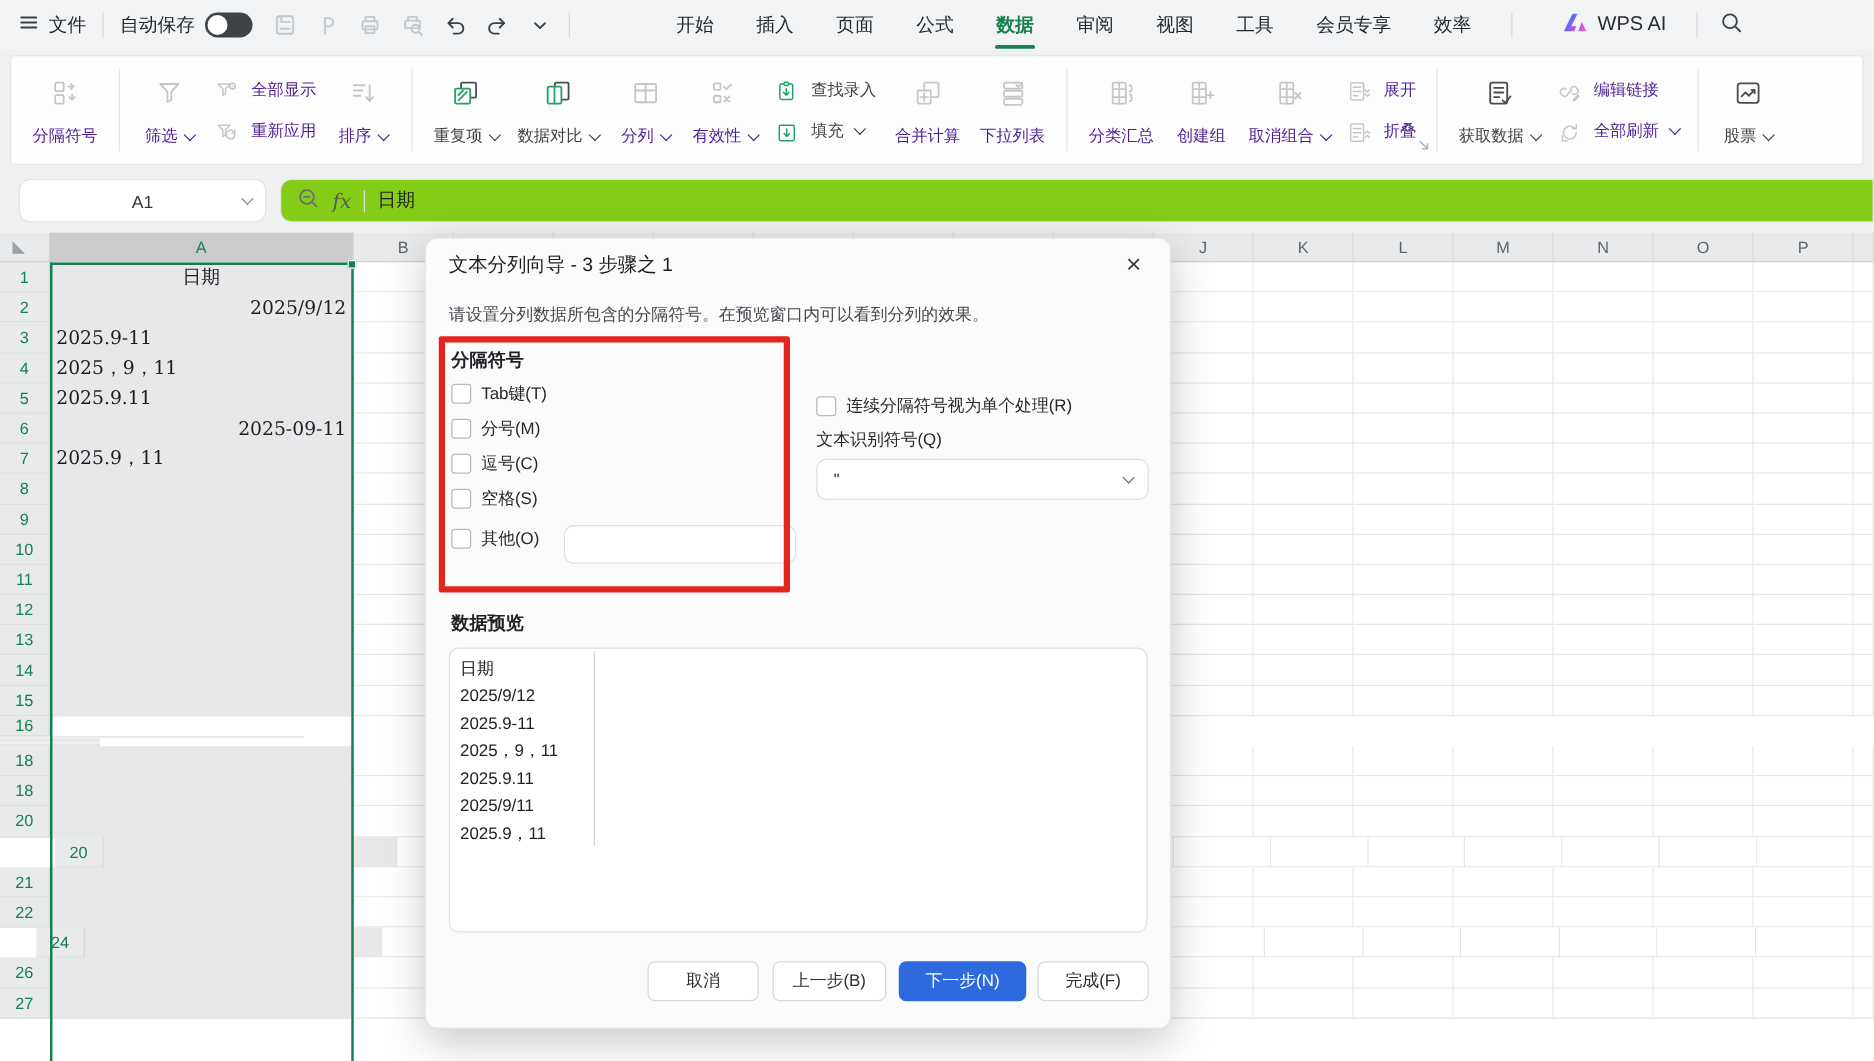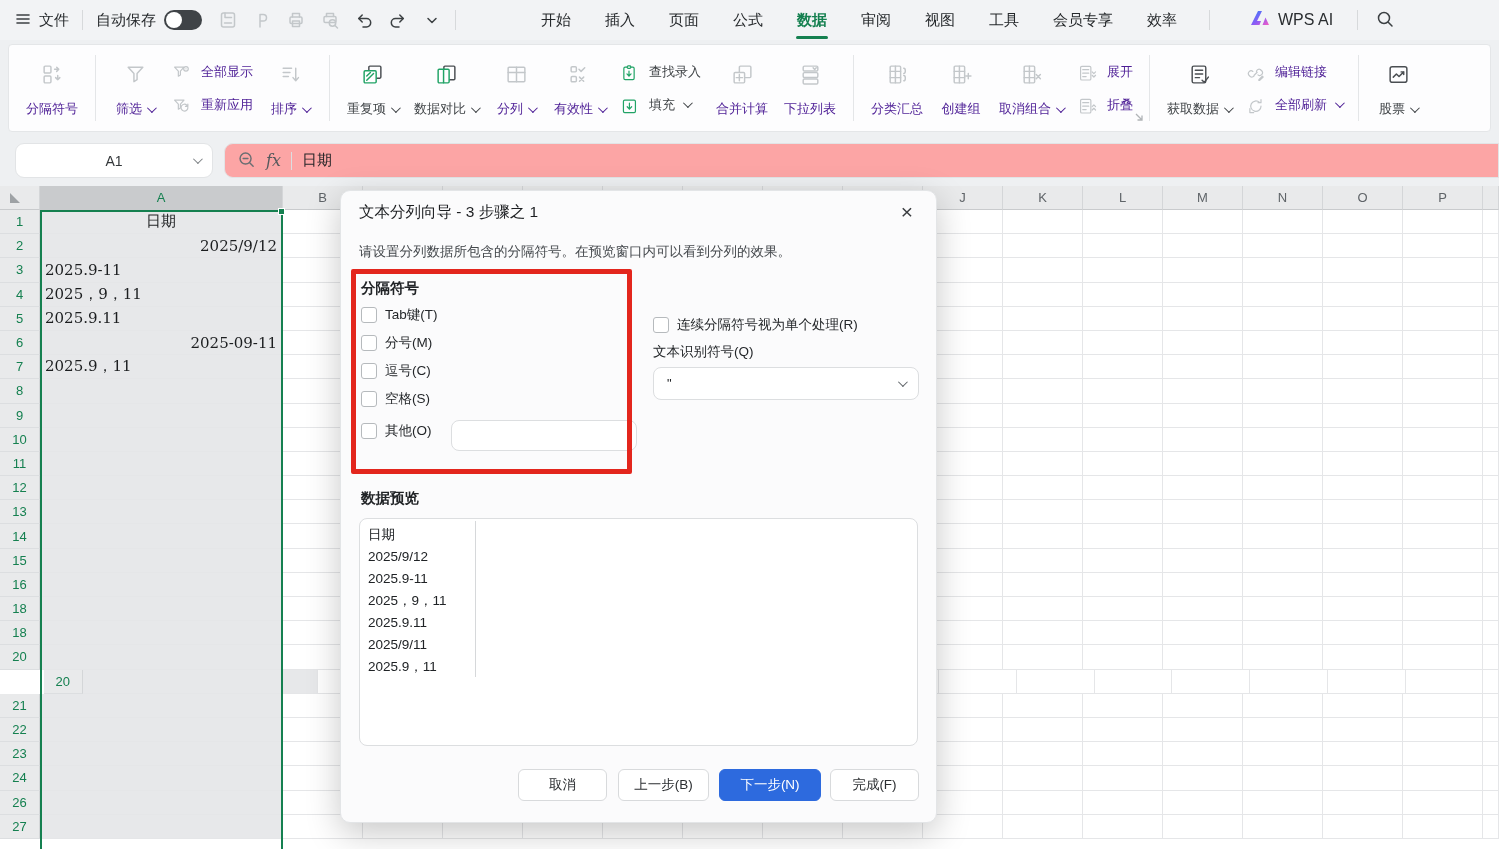--- a/index.html
+++ b/index.html
@@ -38,21 +38,21 @@
   .chev { display:inline-block; width:7px; height:7px; border-right:1.4px solid currentColor;
           border-bottom:1.4px solid currentColor; transform:rotate(45deg) translateY(-2px); margin-left:2px; }
   .gexpander { position:absolute; right:3px; bottom:1px; color:#b0b4b7; font-size:10px; }
 
   
   .frow { position:absolute; top:140px; left:0; width:1499px; height:42px; }
   .namebox { position:absolute; left:15px; top:3px; width:198px; height:35px; background:#fff;
              border:1px solid #e2e4e6; border-radius:9px; display:flex; align-items:center;
              justify-content:center; font-size:14px; color:#33373a; }
   .namebox .chev { position:absolute; right:12px; color:#7e8286; }
-  .fxbar { position:absolute; left:224px; top:3px; width:1275px; height:35px; background:#fca5a5;
+  .fxbar { position:absolute; left:224px; top:3px; width:1275px; height:35px; background:#84cc16;
            border:1px solid #e2e4e6; border-radius:9px 0 0 9px; display:flex; align-items:center;
            padding:0 12px; gap:10px; font-size:15px; }
   .fxbar .fx { font-style:italic; font-family:"DejaVu Serif",serif; color:#55595d; font-size:16px; }
   .fxbar .sep { width:1px; height:18px; background:#dcdee0; }
   .fxbar .content { font-family:"DejaVu Serif",serif; color:#1f2124; }
 
   
   .sheet { position:absolute; top:186px; left:0; width:1499px; height:663px; background:#fff; }
   .corner { position:absolute; left:0; top:0; width:40px; height:24px; background:#e9eaeb;
             border-right:1px solid #d4d6d8; border-bottom:1px solid #c9cbcd; }
@@ -808,21 +808,21 @@
         <div class="cell" style="width: 80px;"></div>
         <div class="cell" style="width: 80px;"></div>
         <div class="cell" style="width: 80px;"></div>
         <div class="cell" style="width: 80px;"></div>
         <div class="cell" style="width: 80px;"></div>
         <div class="cell" style="width: 80px;"></div>
         <div class="cell" style="width: 80px;"></div>
         <div class="cell" style="width: 80px;"></div>
         <div class="cell" style="width: 16px;"></div>
       </div>
-      <div class="srowline" style="height: 24.2px;">
+      <div class="srowline" style="height: 24.2px; flex-direction: column;">
         <div class="rh">16</div>
         <div class="cell sel" style="width: 243px;"></div>
         <div class="cell" style="width: 80px;"></div>
         <div class="cell" style="width: 80px;"></div>
         <div class="cell" style="width: 80px;"></div>
         <div class="cell" style="width: 80px;"></div>
         <div class="cell" style="width: 80px;"></div>
         <div class="cell" style="width: 80px;"></div>
         <div class="cell" style="width: 80px;"></div>
         <div class="cell" style="width: 80px;"></div>
@@ -948,41 +948,21 @@
         <div class="cell" style="width: 80px;"></div>
         <div class="cell" style="width: 80px;"></div>
         <div class="cell" style="width: 80px;"></div>
         <div class="cell" style="width: 80px;"></div>
         <div class="cell" style="width: 80px;"></div>
         <div class="cell" style="width: 80px;"></div>
         <div class="cell" style="width: 80px;"></div>
         <div class="cell" style="width: 80px;"></div>
         <div class="cell" style="width: 16px;"></div>
       </div>
-      <div class="srowline" style="height: 24.2px;">
-        <div class="rh">23</div>
-        <div class="cell sel" style="width: 243px;"></div>
-        <div class="cell" style="width: 80px;"></div>
-        <div class="cell" style="width: 80px;"></div>
-        <div class="cell" style="width: 80px;"></div>
-        <div class="cell" style="width: 80px;"></div>
-        <div class="cell" style="width: 80px;"></div>
-        <div class="cell" style="width: 80px;"></div>
-        <div class="cell" style="width: 80px;"></div>
-        <div class="cell" style="width: 80px;"></div>
-        <div class="cell" style="width: 80px;"></div>
-        <div class="cell" style="width: 80px;"></div>
-        <div class="cell" style="width: 80px;"></div>
-        <div class="cell" style="width: 80px;"></div>
-        <div class="cell" style="width: 80px;"></div>
-        <div class="cell" style="width: 80px;"></div>
-        <div class="cell" style="width: 80px;"></div>
-        <div class="cell" style="width: 16px;"></div>
-      </div>
-      <div class="srowline" style="height: 24.2px;">
+      <div class="srowline" style="height: 24.2px; margin-left: 29px;">
         <div class="rh">24</div>
         <div class="cell sel" style="width: 243px;"></div>
         <div class="cell" style="width: 80px;"></div>
         <div class="cell" style="width: 80px;"></div>
         <div class="cell" style="width: 80px;"></div>
         <div class="cell" style="width: 80px;"></div>
         <div class="cell" style="width: 80px;"></div>
         <div class="cell" style="width: 80px;"></div>
         <div class="cell" style="width: 80px;"></div>
         <div class="cell" style="width: 80px;"></div>

